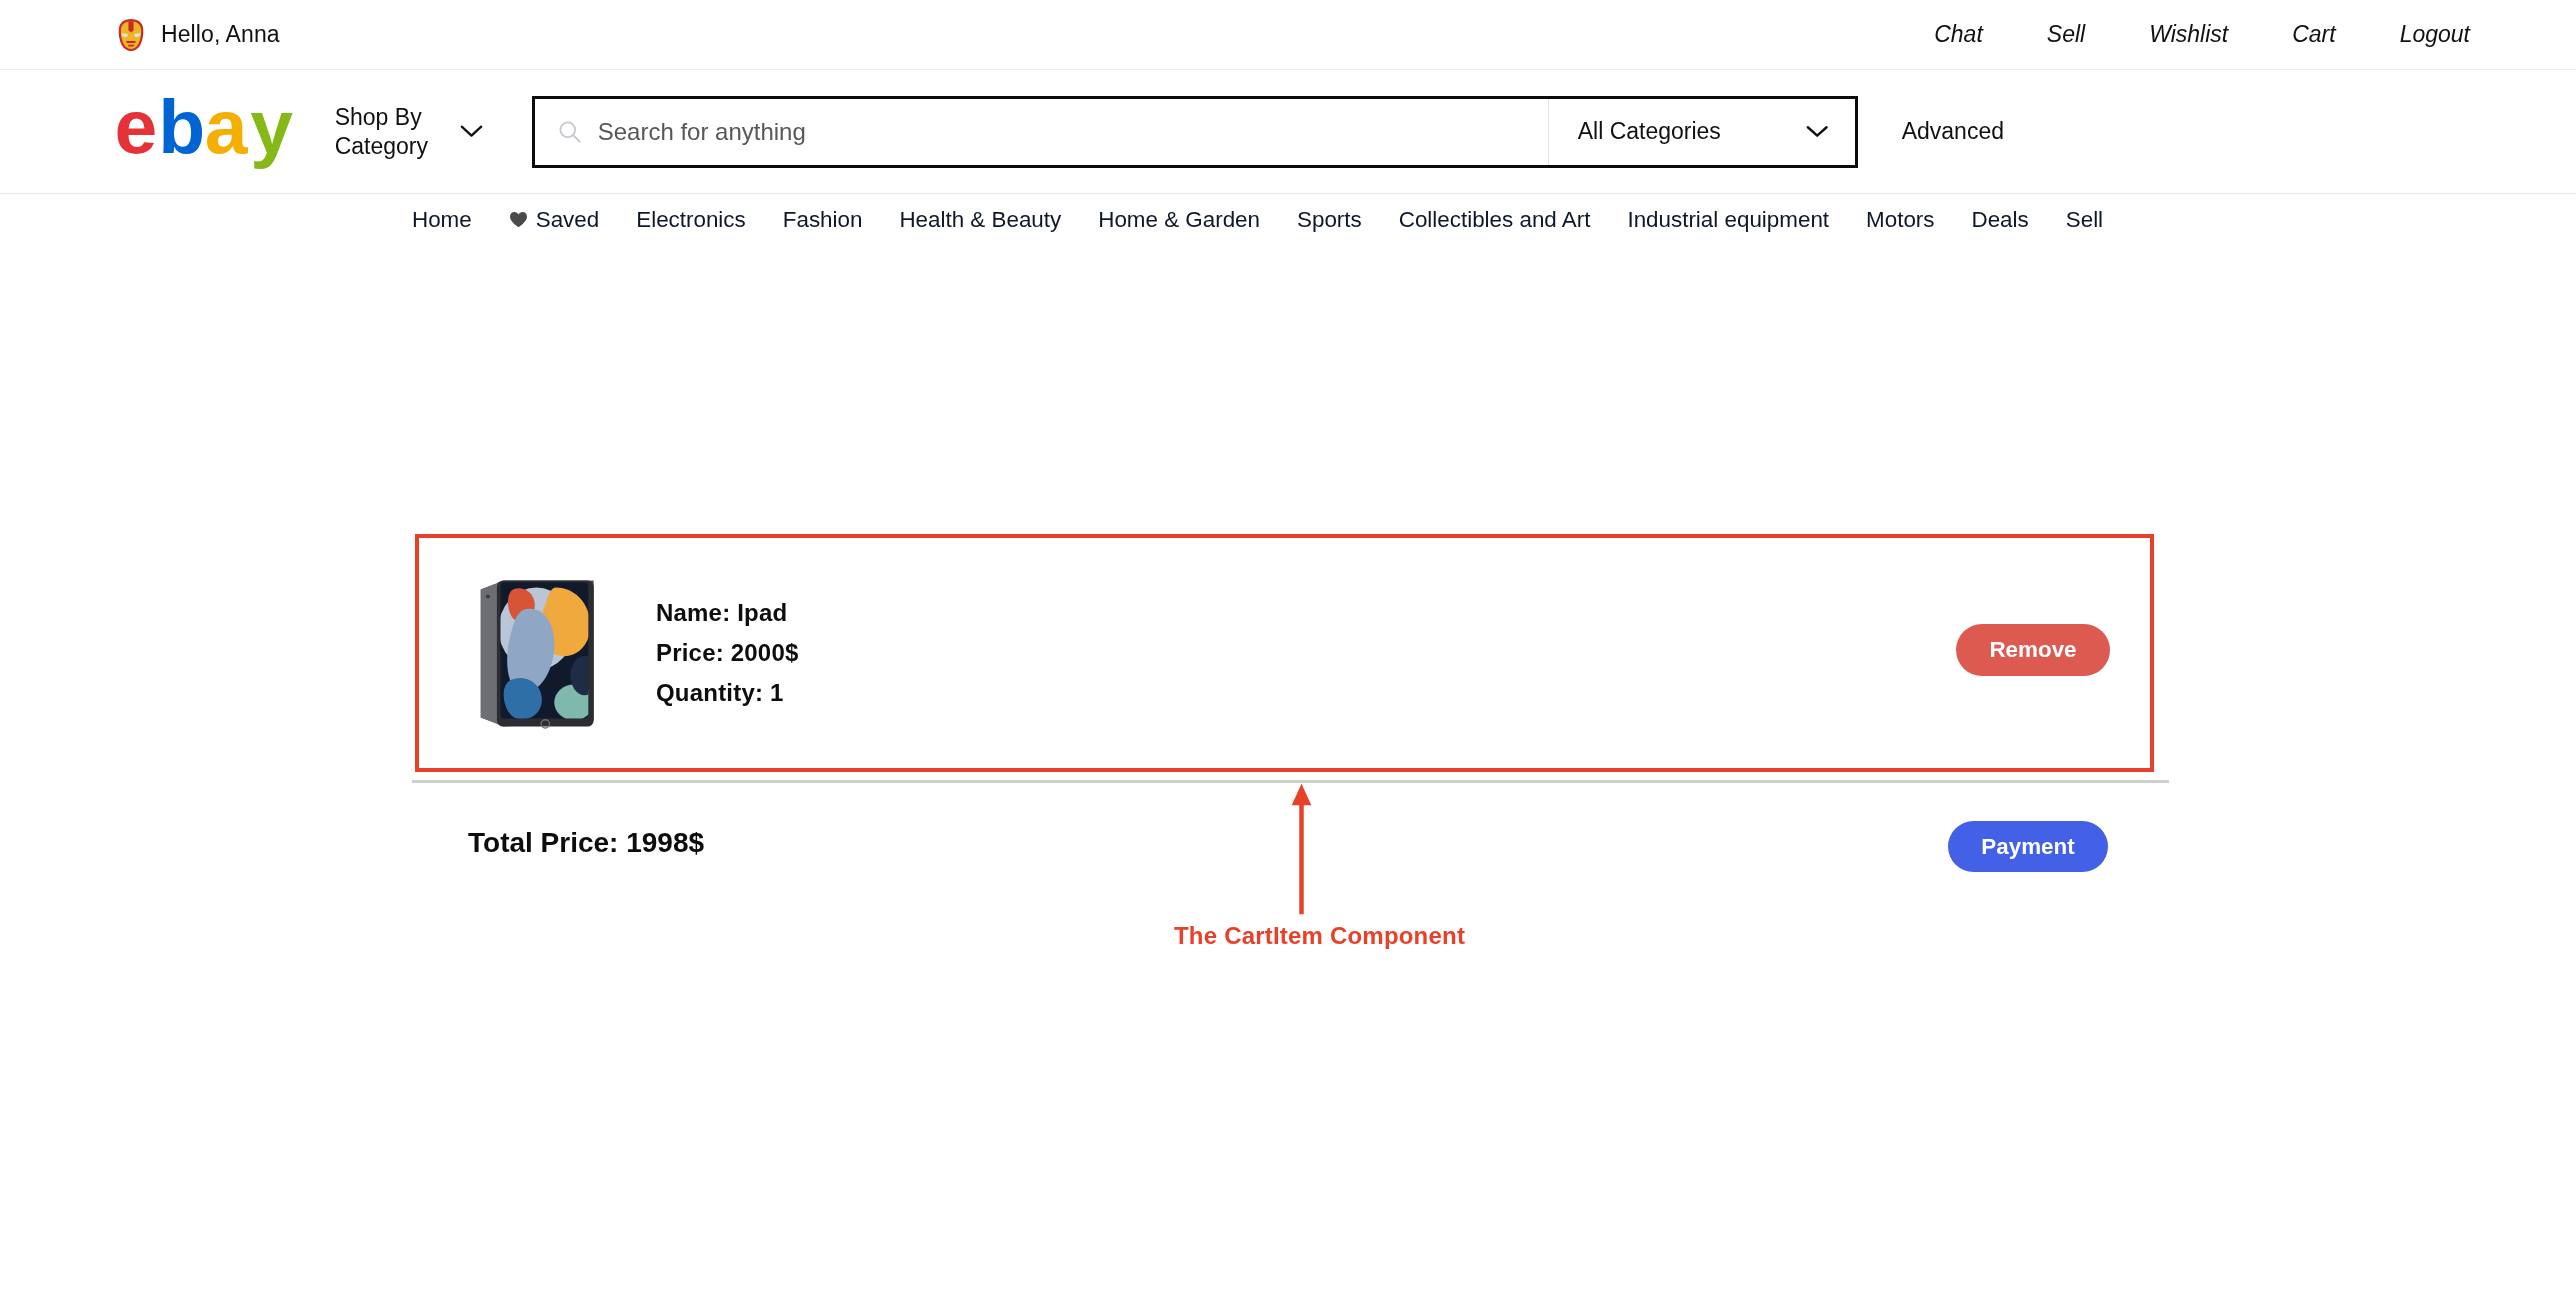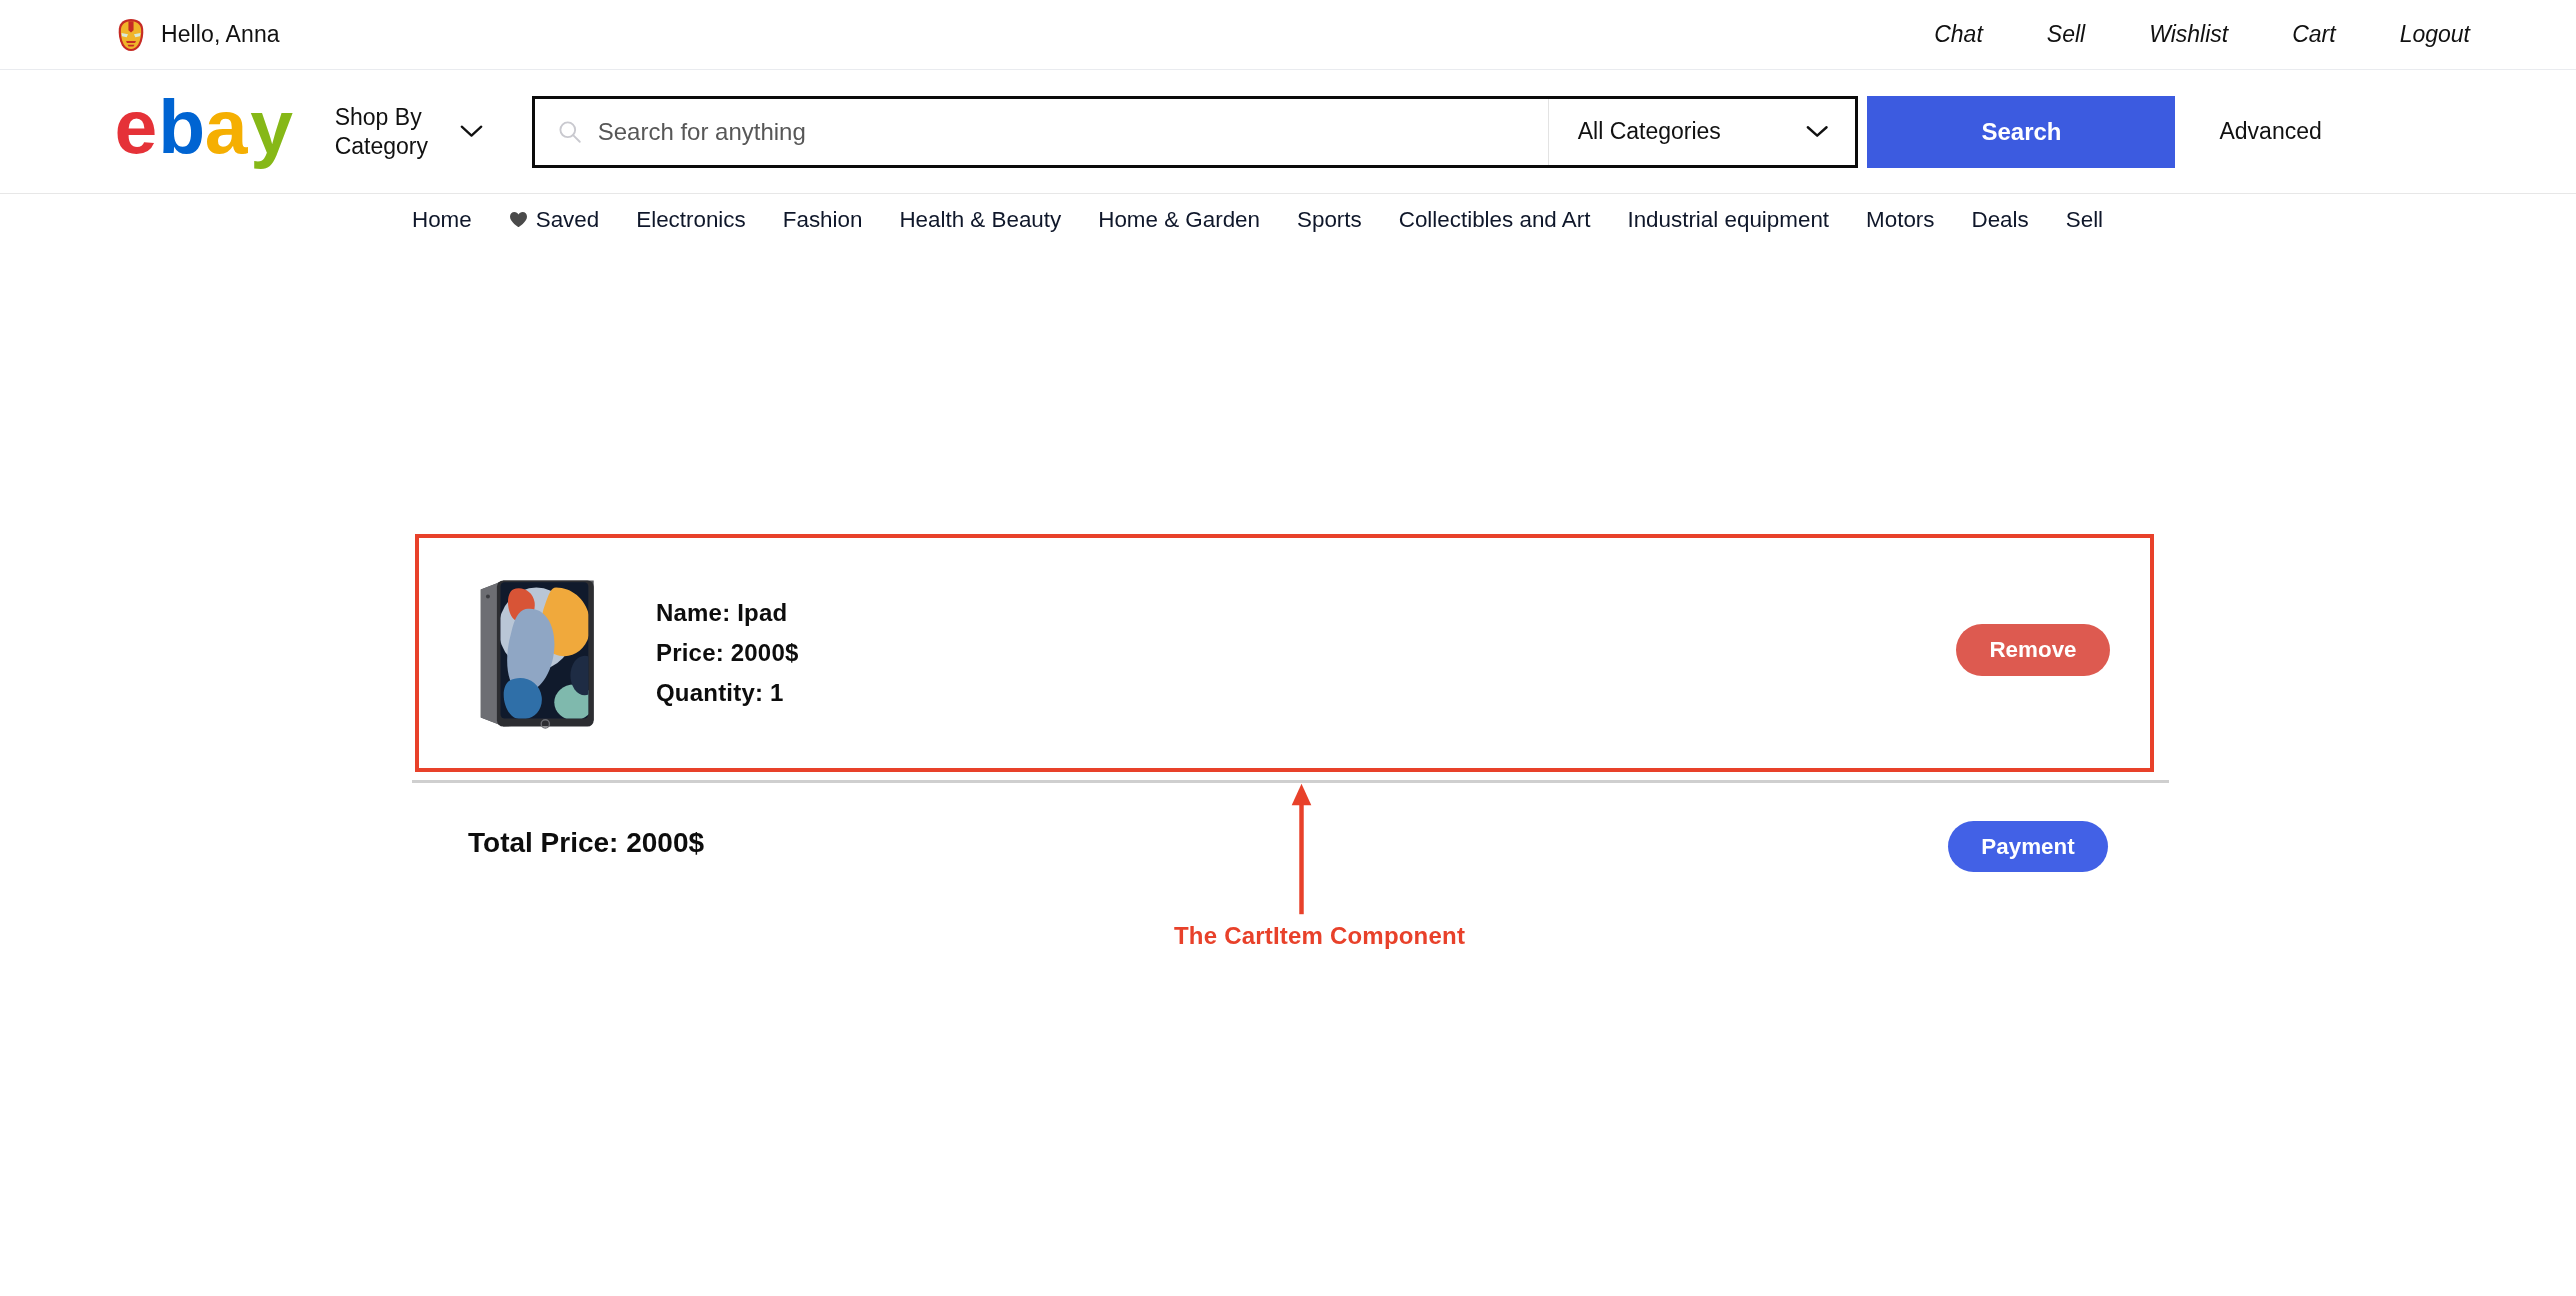--- a/index.html
+++ b/index.html
@@ -352,21 +352,20 @@
       <input class="search-input" type="text" placeholder="Search for anything" style="">
     </div>
     <div class="cat-select">
       <span>All Categories</span>
       <svg class="cat-chev" viewBox="0 0 25 15">
         <path d="M2 2.5 L12.5 12 L23 2.5" fill="none" stroke="#111" stroke-width="2.7" stroke-linecap="round" stroke-linejoin="round"></path>
       </svg>
     </div>
   </div>
 
-  <button class="search-btn">Search</button>
   <a class="advanced" href="#">Advanced</a>
 </div>
 
 <nav class="catnav">
   <a href="#">
       <span>Home</span>
     </a>
   <a href="#">
     <svg class="heart" viewBox="0 0 21 19">
       <path d="M10.5 18 C10.5 18 1 12.1 1 6.3 C1 3.2 3.2 1 5.9 1 C7.9 1 9.6 2.2 10.5 3.9 C11.4 2.2 13.1 1 15.1 1 C17.8 1 20 3.2 20 6.3 C20 12.1 10.5 18 10.5 18 Z" fill="#4a4a4a"></path>
@@ -442,21 +441,21 @@
     </div>
 
     <button class="remove-btn">Remove</button>
   </div>
 
   <div class="annot-box"></div>
 
   <div class="divider"></div>
 
   <div class="totals-row">
-    <div class="total-price">Total Price: 2000$</div>
+    <div class="total-price">Total Price: 1998$</div>
     <button class="payment-btn">Payment</button>
   </div>
 
   <svg class="arrow-svg" viewBox="0 0 30 150">
     <line x1="15" y1="148" x2="15" y2="22" stroke="#e8412a" stroke-width="5"></line>
     <path d="M15 2 L26 26 L4 26 Z" fill="#e8412a"></path>
   </svg>
   <div class="annot-caption">The CartItem Component</div>
 
 </div>

